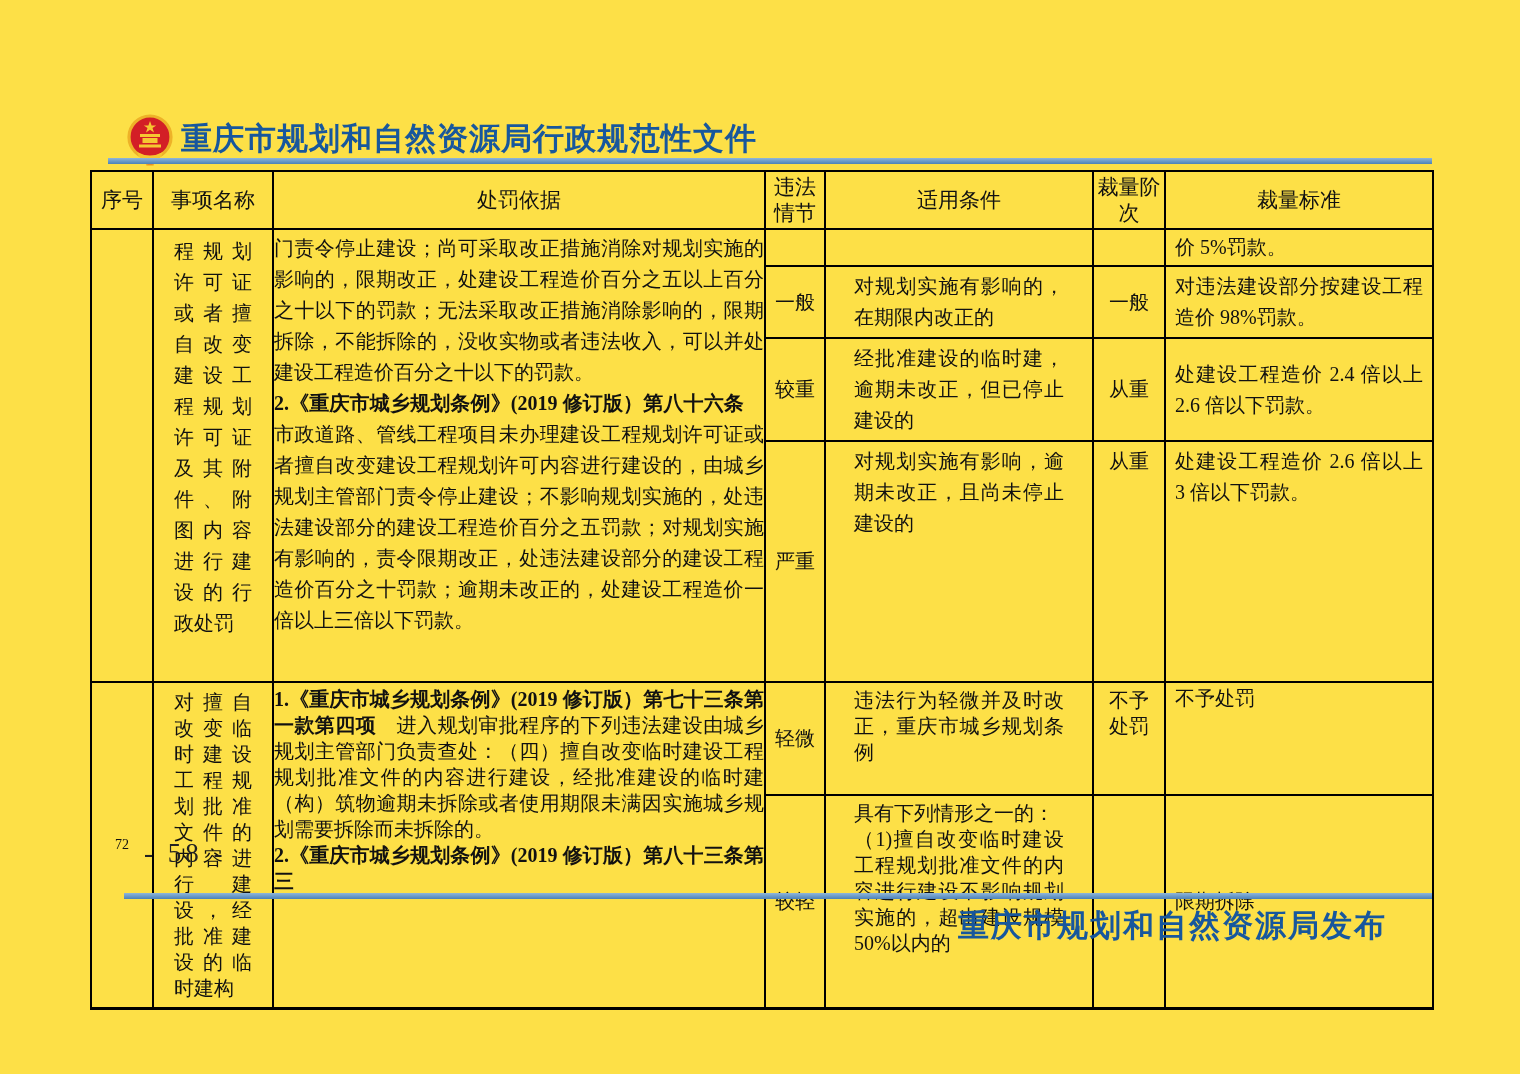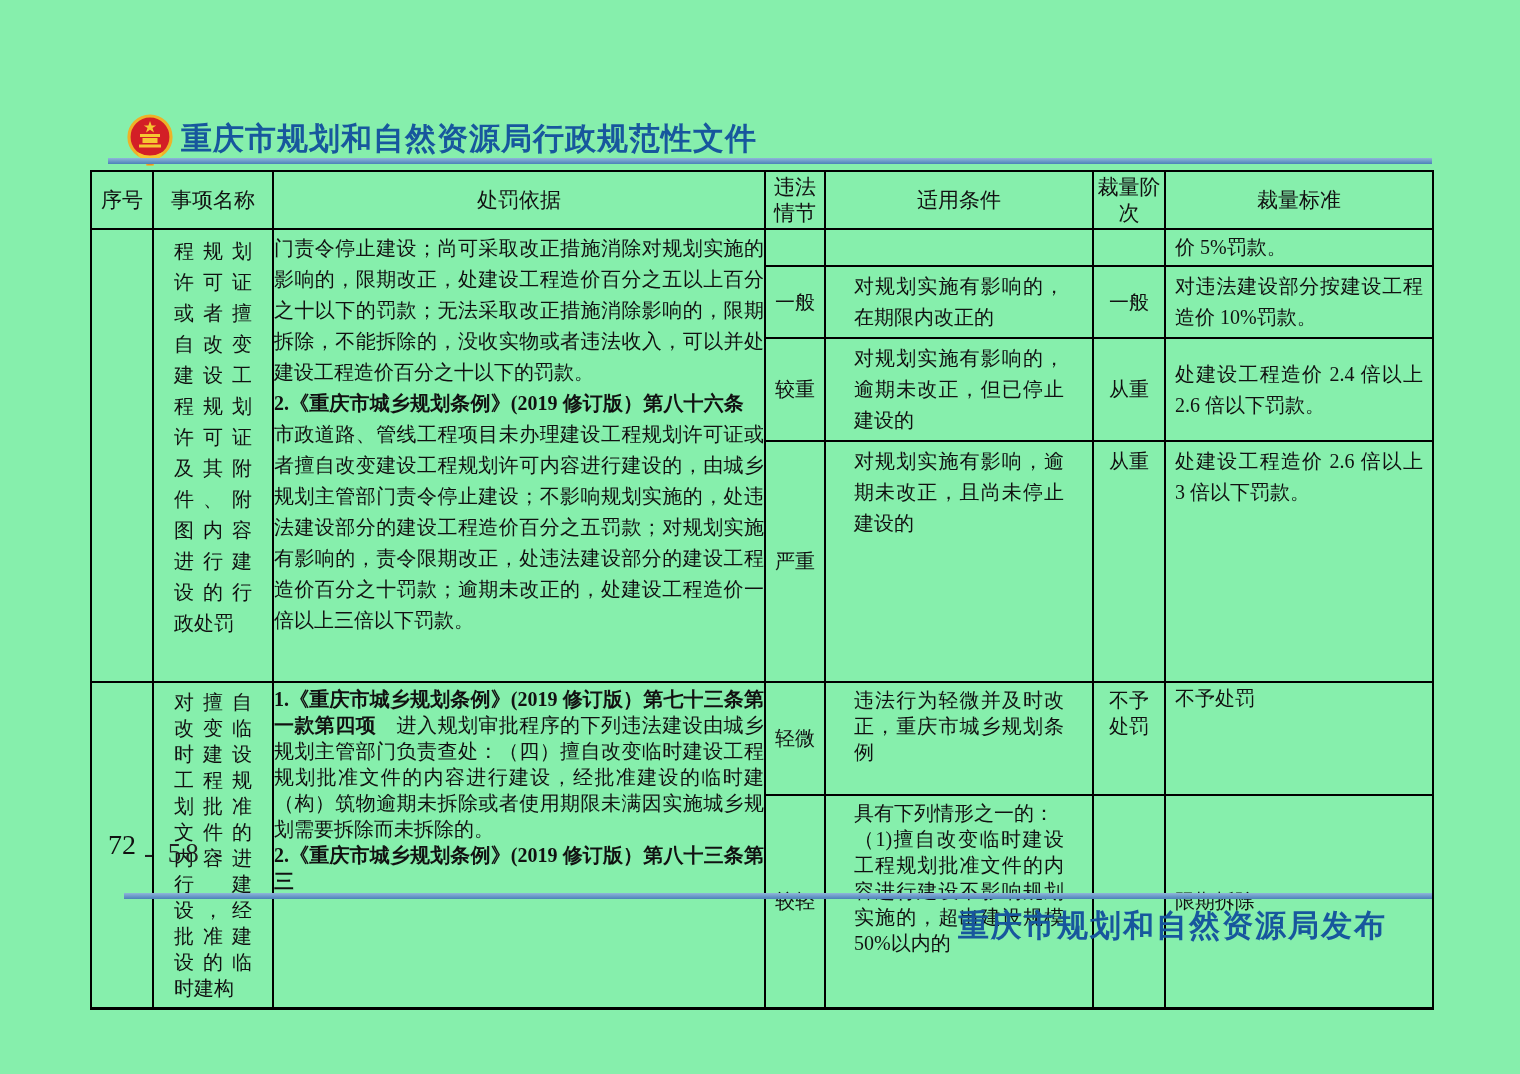--- a/index.html
+++ b/index.html
@@ -1,17 +1,17 @@
 <!DOCTYPE html>
 <html><head>
 <meta charset="utf-8">
 <style>
   html,body { margin:0; padding:0; }
   .page {
-    position:relative; width:1520px; height:1074px; background:#86efac;
+    position:relative; width:1520px; height:1074px; background:#fde047;
     font-family:"Liberation Serif", serif; color:#111; overflow:hidden;
   }
   
   .doc-header { position:absolute; left:127px; top:112px; display:flex; align-items:center; }
   .emblem { width:46px; height:54px; margin-right:8px; flex:0 0 auto; }
   .doc-title {
     font-size:31px; font-weight:bold; color:#17579d; letter-spacing:1px;
     line-height:54px; white-space:nowrap;
   }
   .rule-top {
@@ -37,21 +37,21 @@
   .r72 td { line-height:26px; }
   td.va-t { vertical-align:top; }
   td.va-m { vertical-align:middle; }
   td.ctr { text-align:center; }
   td.just { text-align:justify; text-justify:inter-character; }
   td .p { margin:0; }
   td.cond { padding:4px 28px; }
   td.std  { padding:2px 9px; }
   td.nm   { padding:6px 20px; }
   td.bs   { padding:3px 0; }
-  .seqnum { font-size:28px; }
+  .seqnum { font-size:14px; }
   
   .page-number {
     position:absolute; left:144px; top:838px; font-size:27px; color:#222; letter-spacing:4px;
   }
   .publisher {
     position:absolute; right:133px; top:905px; font-size:31px; font-weight:bold;
     color:#17579d; letter-spacing:2px;
   }
 </style>
 </head>
@@ -103,25 +103,25 @@
       </td>
       <td class="ctr va-m"></td>
       <td class="cond just va-t"></td>
       <td class="ctr va-m"></td>
       <td class="std just va-t">价 5%罚款。</td>
     </tr>
     <tr class="r71" style="height:61px">
       <td class="ctr va-m">一般</td>
       <td class="cond just va-m">对规划实施有影响的，在期限内改正的</td>
       <td class="ctr va-m">一般</td>
-      <td class="std just va-m">对违法建设部分按建设工程造价 10%罚款。</td>
+      <td class="std just va-m">对违法建设部分按建设工程造价 98%罚款。</td>
     </tr>
     <tr class="r71" style="height:64px">
       <td class="ctr va-m">较重</td>
-      <td class="cond just va-m">对规划实施有影响的，逾期未改正，但已停止建设的</td>
+      <td class="cond just va-m">经批准建设的临时建，逾期未改正，但已停止建设的</td>
       <td class="ctr va-m">从重</td>
       <td class="std just va-m">处建设工程造价 2.4 倍以上 2.6 倍以下罚款。</td>
     </tr>
     <tr class="r71" style="height:241px">
       <td class="ctr va-m">严重</td>
       <td class="cond just va-t">对规划实施有影响，逾期未改正，且尚未停止建设的</td>
       <td class="ctr va-t" style="padding-top:4px">从重</td>
       <td class="std just va-t" style="padding-top:4px">处建设工程造价 2.6 倍以上 3 倍以下罚款。</td>
     </tr>
 

